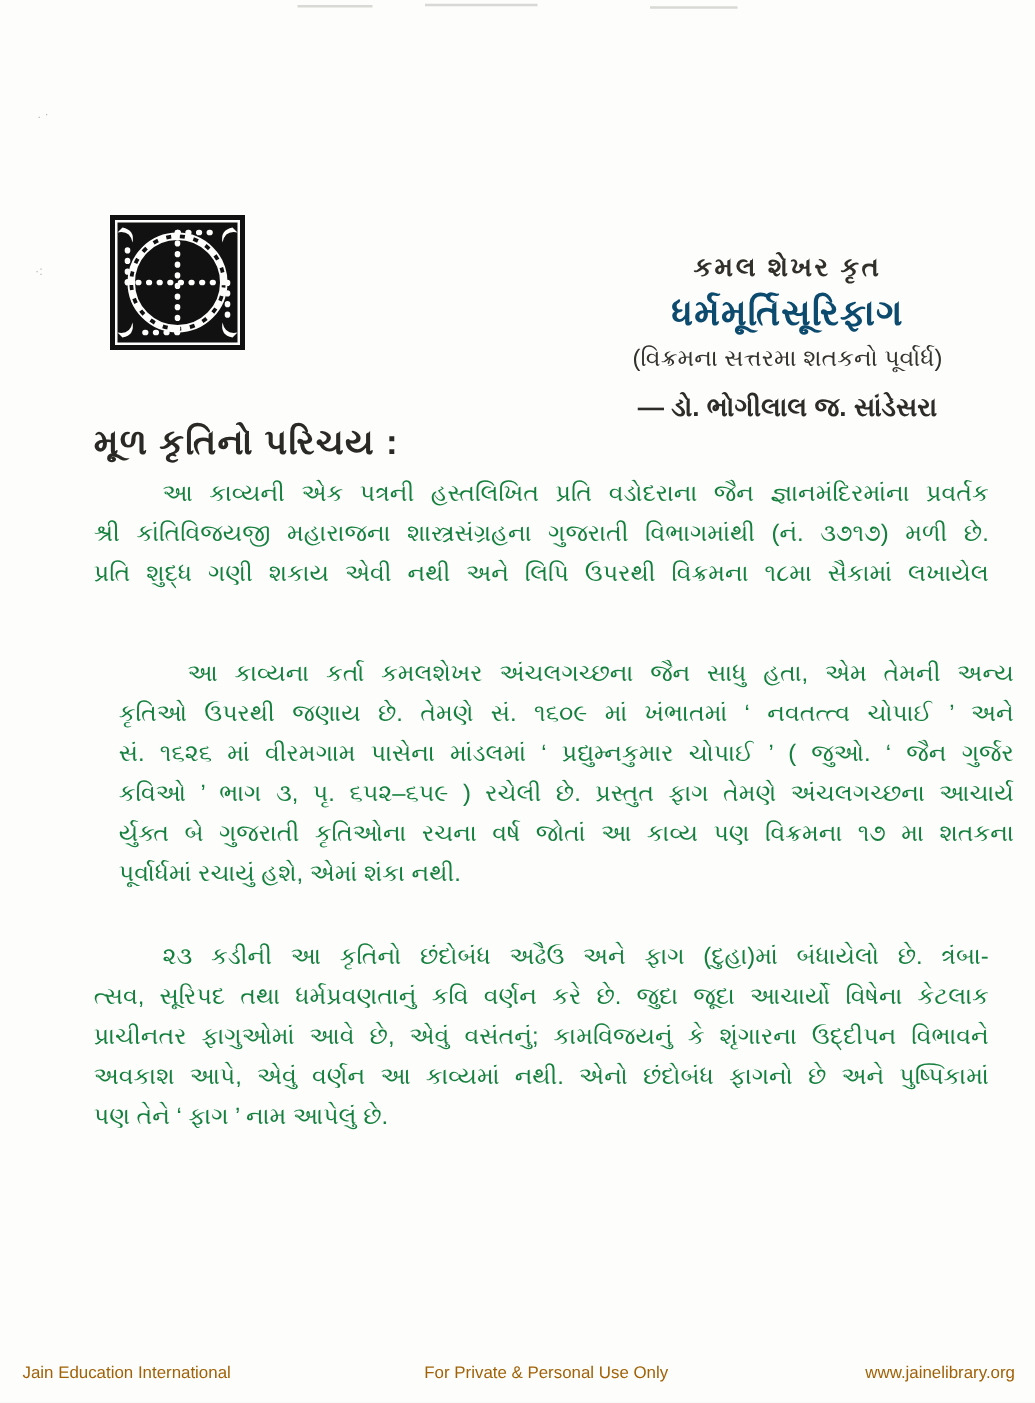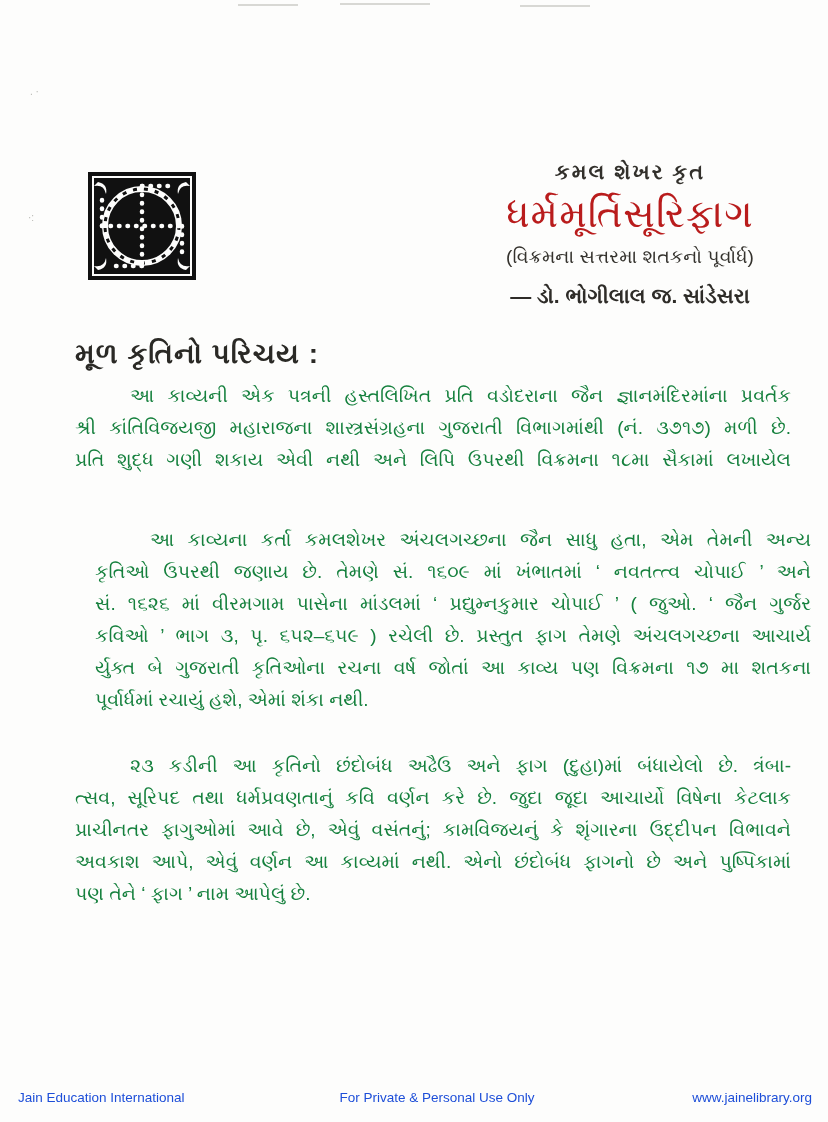--- a/index.html
+++ b/index.html
@@ -8,41 +8,41 @@
     position:relative; width:828px; height:1122px; margin:0 auto;
     background:#fdfdfc; overflow:hidden; color:#2b2a26;
   }
   
   .scan-dash{position:absolute; background:#d8d8d4; height:2px;}
   .scan-dot{position:absolute; color:#b9b9b4; font-size:10px;}
 
   
   .emblem-swastika{position:absolute; left:86px; top:170px; width:112px; height:112px;}
   .header-block{position:absolute; left:440px; top:160px; width:380px; text-align:center;}
-  .byline{font-size:21px; font-weight:bold; letter-spacing:2px; color:#32302b;}
-  .main-title{font-size:39px; font-weight:normal; margin-top:8px; letter-spacing:1px; color:#b91c1c;}
+  .byline{font-size:21px; font-weight:bold; letter-spacing:2px; color:#32302b;margin-top:43px;}
+  .main-title{font-size:29px; font-weight:bold; margin-top:8px; letter-spacing:1px; color:#0c4a6e;}
   .subtitle{font-size:19px; margin-top:9px; color:#34322d;}
   .author{font-size:21px; font-weight:bold; margin-top:16px; color:#2e2c28;text-align:center;}
 
   
   .section-heading{
     position:absolute; left:75px; top:338px; font-size:28px; font-weight:bold;
     letter-spacing:1px; color:#2a2925;
   }
   .para{position:absolute; left:75px; width:716px; font-size:19px; color:#15803d;}
   .para .line{height:32px; line-height:32px; white-space:nowrap;}
   .para .fill{text-align:justify; text-align-last:justify; white-space:normal; overflow:hidden;}
   .para .indent{text-indent:55px;}
   #para1{top:380px;} #para2{top:524px;margin-left:20px;} #para3{top:750px;}
 
   
   .banner{position:absolute; left:0; top:962px; width:828px; height:110px;}
 
   
-  .footer{position:absolute; left:0; top:1086px; width:828px; height:26px; font-size:13.5px; color:#1d4ed8;}
+  .footer{position:absolute; left:0; top:1086px; width:828px; height:26px; font-size:13.5px; color:#a16207;}
   .footer .f-left{position:absolute; left:18px; top:4px;}
   .footer .f-center{position:absolute; left:0; right:0; top:4px; text-align:center;padding-left:46px;}
   .footer .f-right{position:absolute; right:16px; top:4px;}
 </style>
 </head>
 <body>
 
 <div class="page">
 
   <div class="scan-dash" style="left:238px; top:4px; width:60px;"></div>

